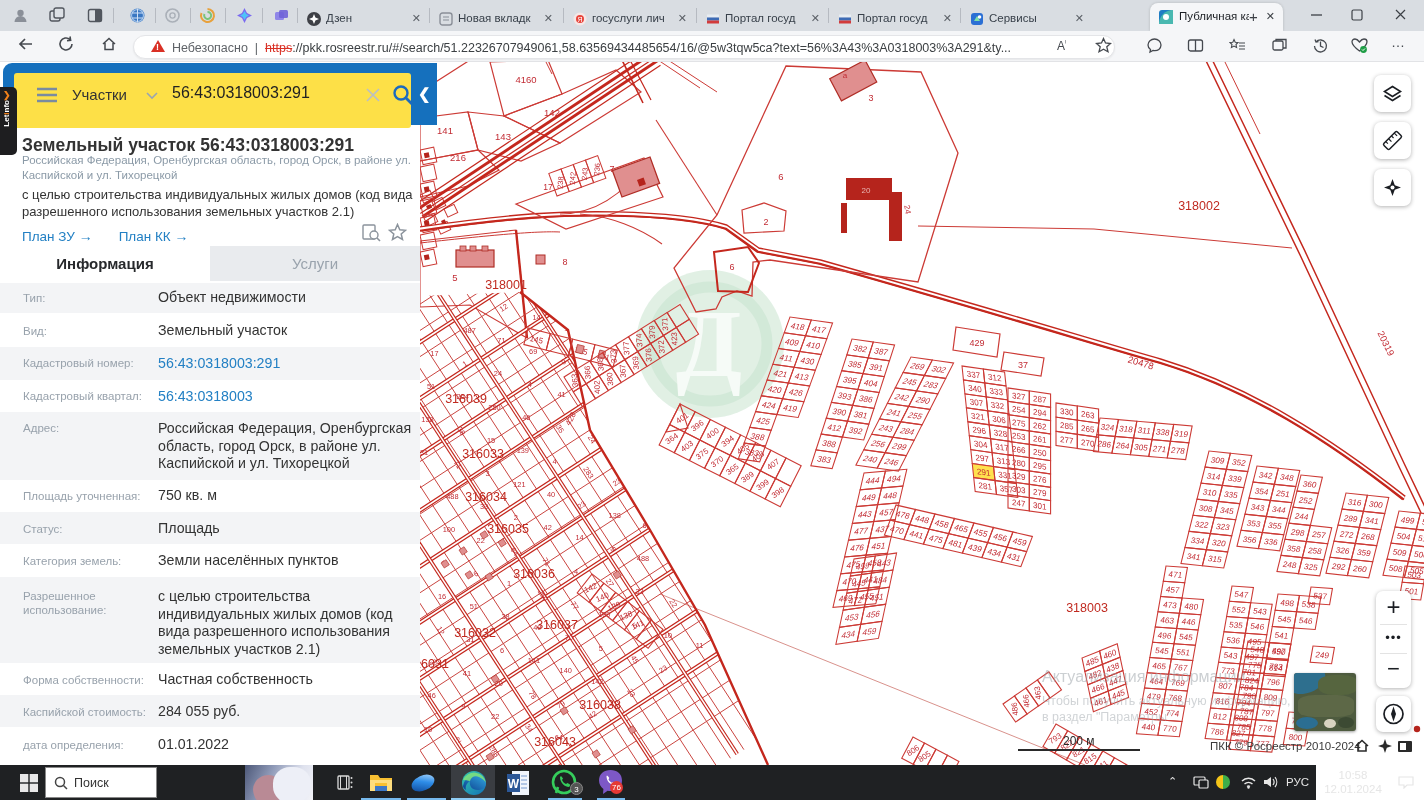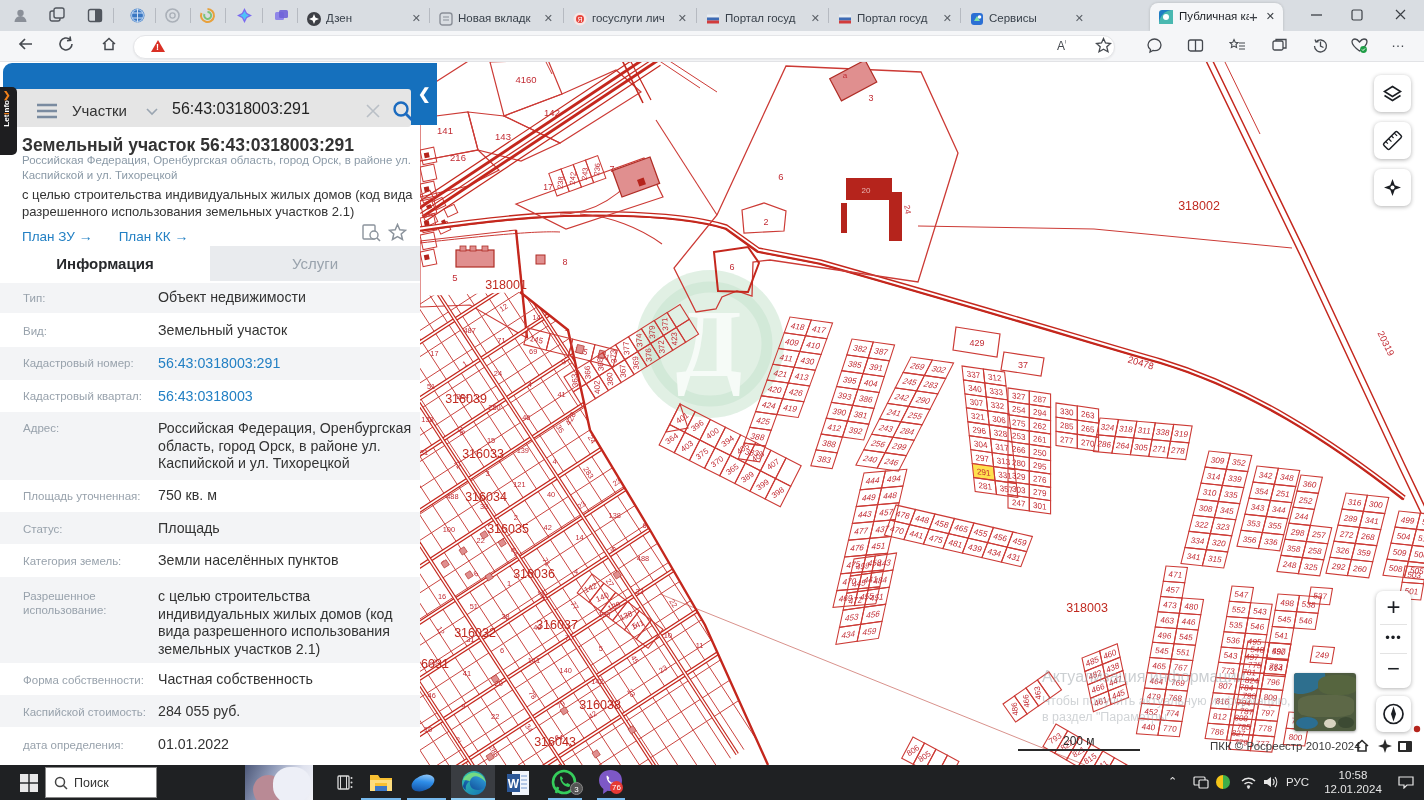--- a/index.html
+++ b/index.html
@@ -13,28 +13,28 @@
 #toolbar{position:absolute;left:0;top:31px;width:1424px;height:31px;background:#f5f6f8;border-bottom:1px solid #e2e3e6}
 .nav{position:absolute;top:5px;font-size:15px;color:#4a4f57}
 #urlpill{position:absolute;left:133px;top:4px;width:982px;height:24px;background:#fff;border:1px solid #e4e5e8;border-radius:13px;box-shadow:0 1px 2px rgba(0,0,0,.06)}
 #urlpill .warn{position:absolute;left:17px;top:4px;width:0;height:0;border-left:7px solid transparent;border-right:7px solid transparent;border-bottom:12px solid #d93025}
 #urlpill .warn:after{content:"!";position:absolute;left:-2px;top:2px;color:#fff;font-size:9px;font-weight:bold}
 #urltxt{position:absolute;left:38px;top:5px;font-size:12.5px;color:#202124;white-space:nowrap;width:900px;overflow:hidden}
 #page{position:absolute;left:0;top:62px;width:1424px;height:703px;background:#fff;overflow:hidden}
 #mapsvg{position:absolute;left:420px;top:0px}
 #panel{position:absolute;left:0;top:0;width:420px;height:703px;background:#fff}
 #bluehdr{position:absolute;left:3px;top:1px;width:434px;height:62px;background:#1570bd;border-radius:9px 0 0 0}
-#searchbox{position:absolute;left:11px;top:26px;width:397px;height:38px;background:#e5e5e5;border-radius:3px}
+#searchbox{position:absolute;left:11px;top:10px;width:397px;height:55px;background:#fde047;border-radius:3px}
 #letinfo{position:absolute;left:0;top:25px;width:17px;height:68px;background:#1e1e20;border-radius:0 5px 5px 0;z-index:5}
 .row{position:absolute;left:0;width:420px}
 .lab{position:absolute;left:23px;font-size:11.5px;color:#98a2ac}
 .val{position:absolute;left:158px;font-size:14.2px;color:#333;line-height:17.5px;width:255px}
 .vblue{color:#2380c4}
 .gray{background:#f3f4f6}
-#taskbar{position:absolute;left:0;top:765px;width:1424px;height:35px;background:#1f2123}
+#taskbar{position:absolute;left:0;top:765px;width:1316px;height:35px;background:#1f2123}
 .tbico{position:absolute;top:6px;width:24px;height:24px}
 .badge{position:absolute;width:13px;height:13px;border-radius:50%;background:#e53935;color:#fff;font-size:8px;text-align:center;line-height:13px}
 .mbtn{position:absolute;width:37px;height:37px;background:#fff;border-radius:7px;box-shadow:0 1px 4px rgba(0,0,0,.3)}
 .ul{position:absolute;top:33px;height:2px;background:#76b9ed}
 </style></head><body>
 
 <div id="tabbar">
  <div class="tico" style="left:12px"><svg width="17" height="17">
         <circle cx="8.5" cy="6" r="3.2" fill="#8a8f98"></circle>
         <path d="M2.5,15a6 6 0 0 1 12,0z" fill="#8a8f98"></path>
@@ -158,20 +158,21 @@
         <path d="M15,8 H3 M8,3 L3,8 L8,13" fill="none" stroke="#45494f" stroke-width="1.7"></path>
       </svg></div>
  <div class="nav" style="left:58px"><svg width="18" height="16">
         <path d="M14,8 a6 6 0 1 1 -2,-4.5 M12,0.5 L12.6,4.2 L9,4.6" fill="none" stroke="#45494f" stroke-width="1.6"></path>
       </svg></div>
  <div class="nav" style="left:100px"><svg width="18" height="16">
         <path d="M3,8 L9,2.5 L15,8 M5,7 V13.5 H13 V7" fill="none" stroke="#45494f" stroke-width="1.5"></path>
       </svg></div>
  <div id="urlpill">
   <span class="warn"></span>
+  <div id="urltxt"><span style="color:#5f6368">Небезопасно&nbsp;&nbsp;|&nbsp;&nbsp;</span><span style="color:#d93025;text-decoration:line-through">https</span><span style="color:#3c4043">://pkk.rosreestr.ru/#/search/51.22326707949061,58.63569434485654/16/@5w3tqw5ca?text=56%3A43%3A0318003%3A291&amp;ty...</span></div>
  </div>
  <div class="nav" style="left:1057px;top:7px;font-size:12px;color:#45494f">A<sup style="font-size:8px">ᵎ</sup></div>
  <div class="nav" style="left:1095px;top:6px"><svg width="17" height="17">
         <path d="M8.5,1.5 L10.5,6 L15.5,6.5 L11.8,9.8 L13,14.8 L8.5,12.2 L4,14.8 L5.2,9.8 L1.5,6.5 L6.5,6Z" fill="none" stroke="#45494f" stroke-width="1.3"></path>
       </svg></div>
  <div class="nav" style="left:1146px;top:6px"><svg width="17" height="17">
         <path d="M8.5,2 C5,2 2,4.5 2,8 c0,2 1,3.5 2.5,4.5 L4,15 L7,13.5 C12,14.5 15,11.5 15,8 C15,4.5 12,2 8.5,2Z" fill="none" stroke="#45494f" stroke-width="1.3"></path>
       </svg></div>
  <div class="nav" style="left:1187px;top:6px"><svg width="17" height="17">
         <rect x="1.5" y="3" width="14" height="11" rx="2" fill="none" stroke="#45494f" stroke-width="1.3"></rect>

